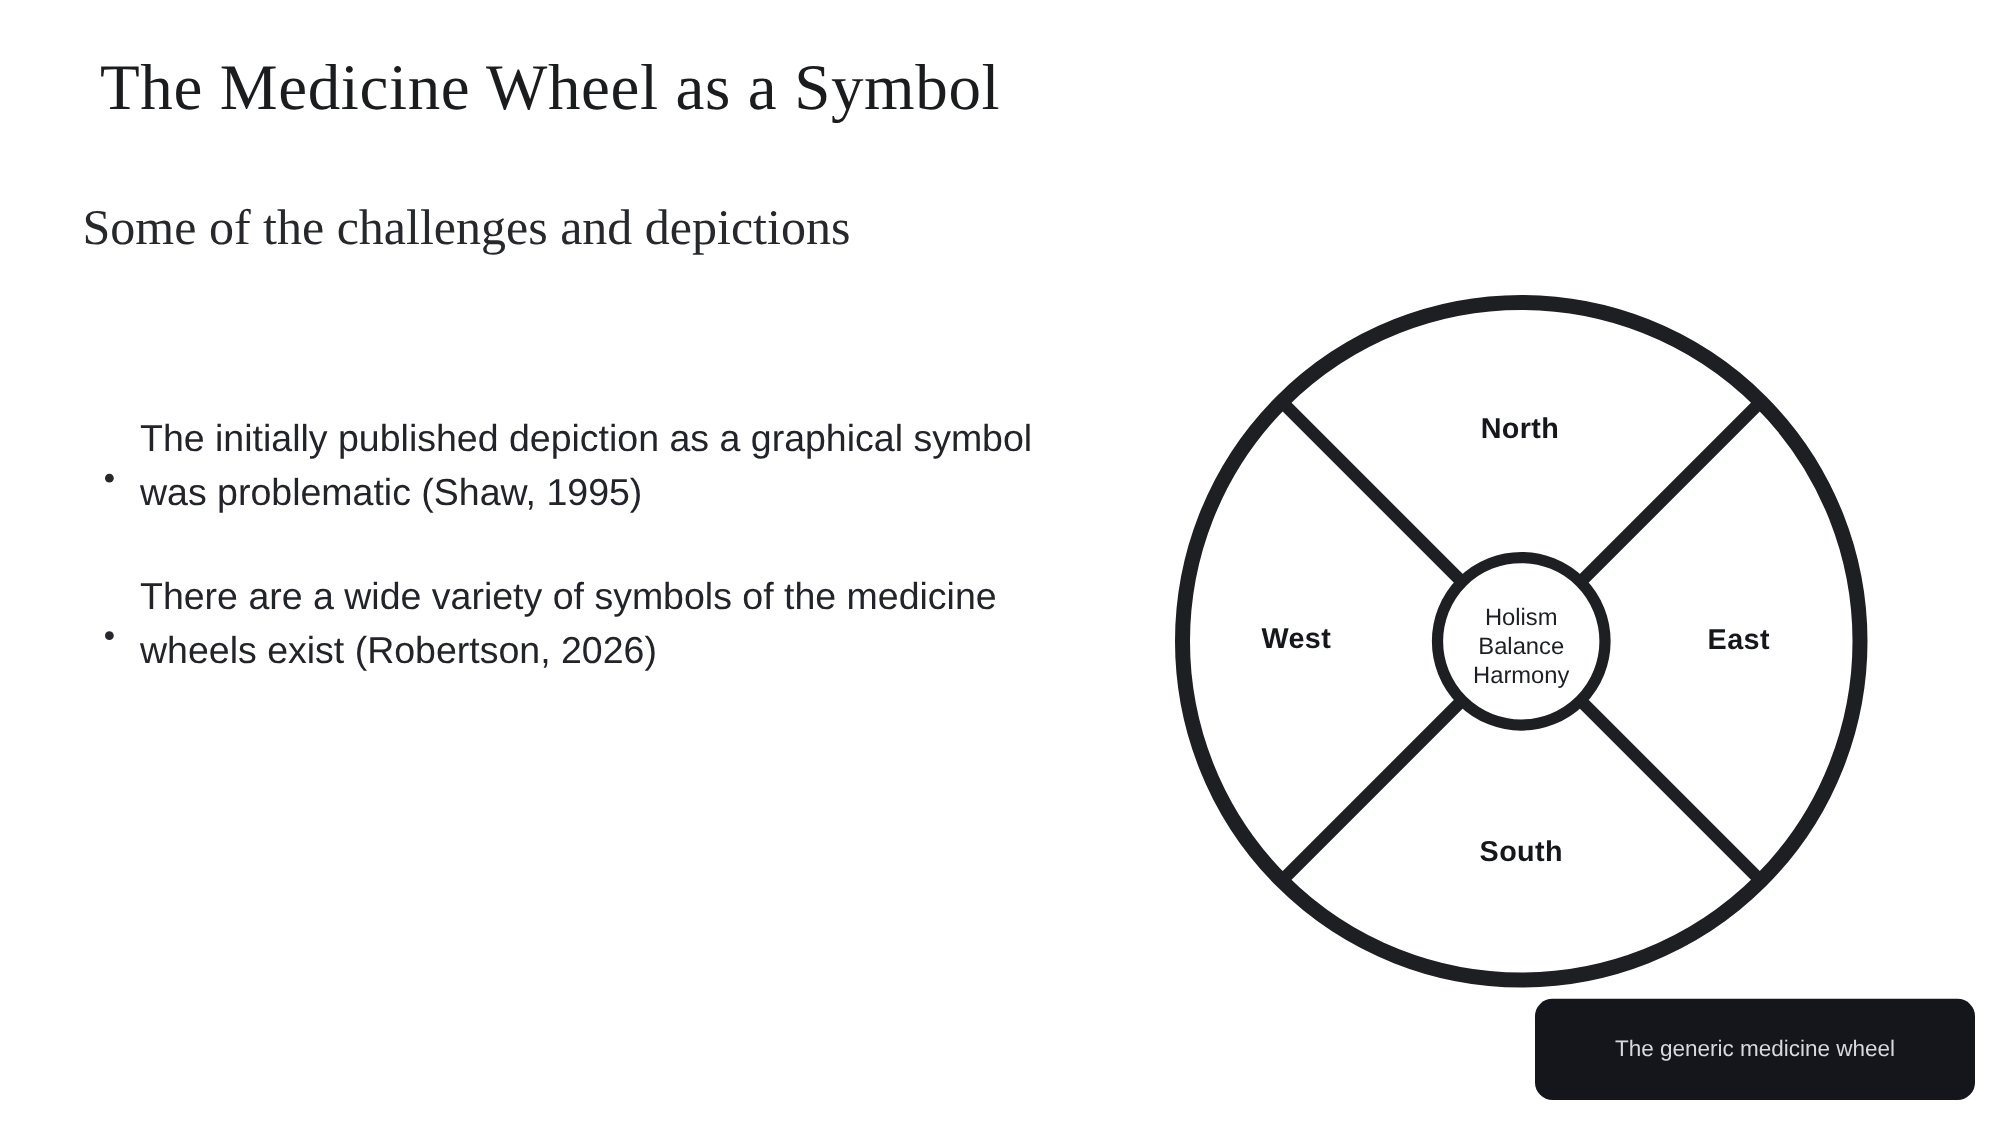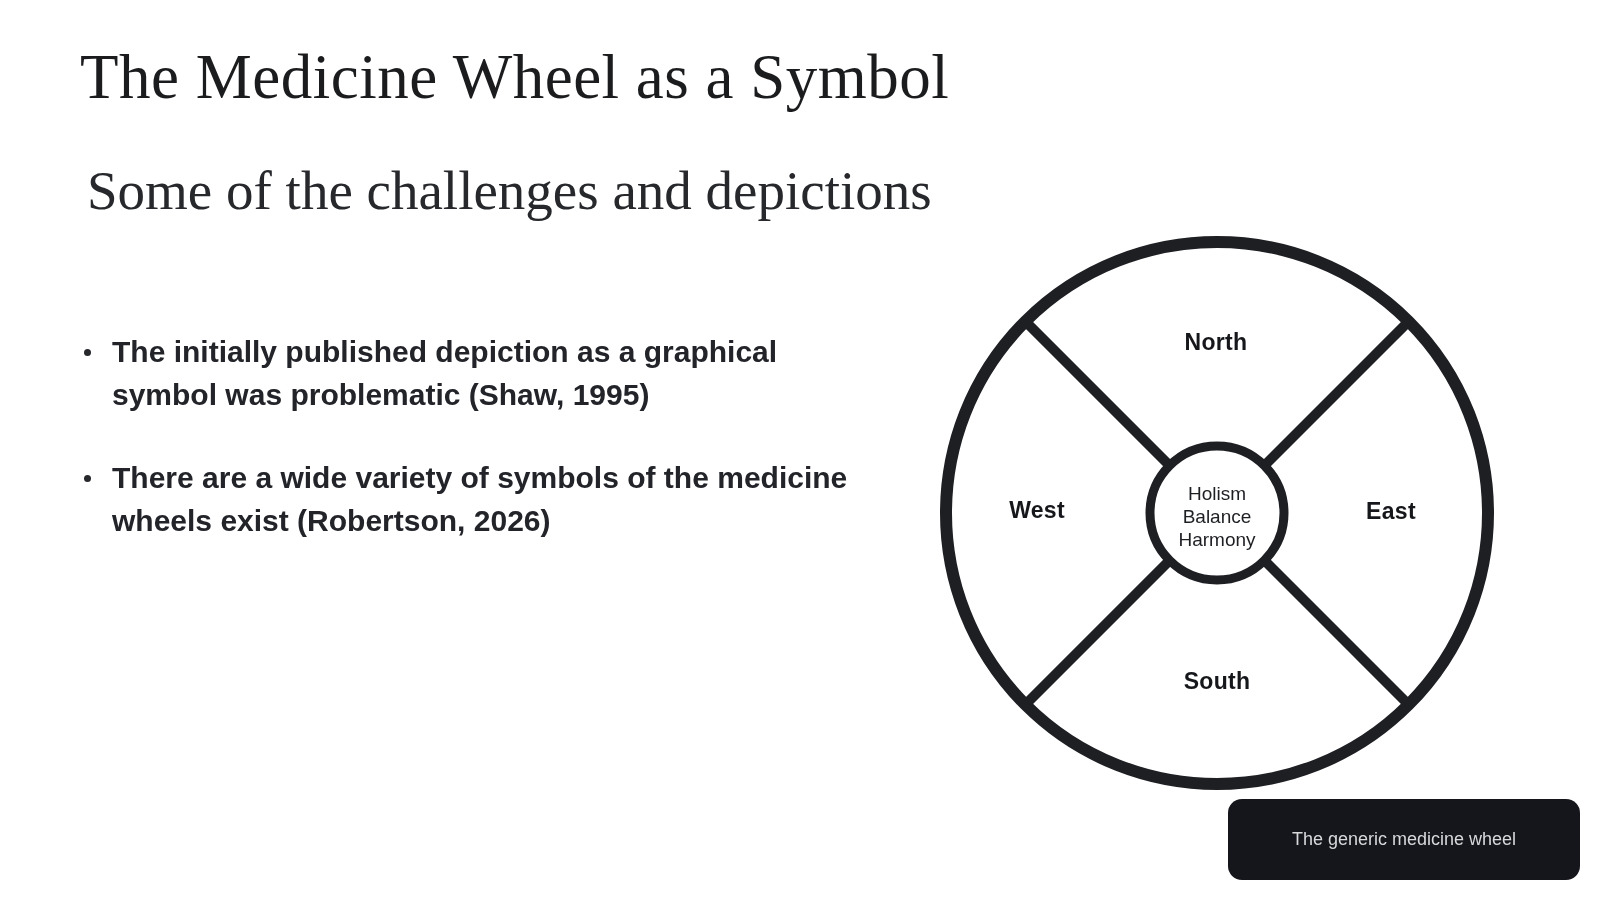--- a/index.html
+++ b/index.html
@@ -16,48 +16,47 @@
     font-family: "Liberation Sans", sans-serif;
     color: #222429;
   }
   .title {
     position: absolute;
     left: 80px;
     top: 40px;
     margin: 0;
     font-family: "Liberation Serif", serif;
     font-weight: 400;
-    font-size: 63px;
+    font-size: 52px;
     line-height: 1.2;
     letter-spacing: 0.5px;
     color: #1b1c1e;
     white-space: nowrap;
   }
   .subtitle {
     position: absolute;
-    left: 87px;
+    left: 66px;
     top: 158px;
     font-family: "Liberation Serif", serif;
     font-weight: 400;
-    font-size: 55px;
+    font-size: 40px;
     line-height: 1.2;
     color: #26282b;
     white-space: nowrap;
   }
   .bullets {
     position: absolute;
     left: 84px;
     top: 330px;
     width: 800px;
   }
   .bullet-item {
     display: flex;
-    align-items: flex-start;
+    align-items: center;
     margin-bottom: 40px;
-    font-weight: bold;
   }
   .bullet-dot {
     flex: 0 0 auto;
     width: 7px;
     height: 7px;
     border-radius: 50%;
     background: #26282b;
     margin-top: 19px;
     margin-right: 21px;
   }

